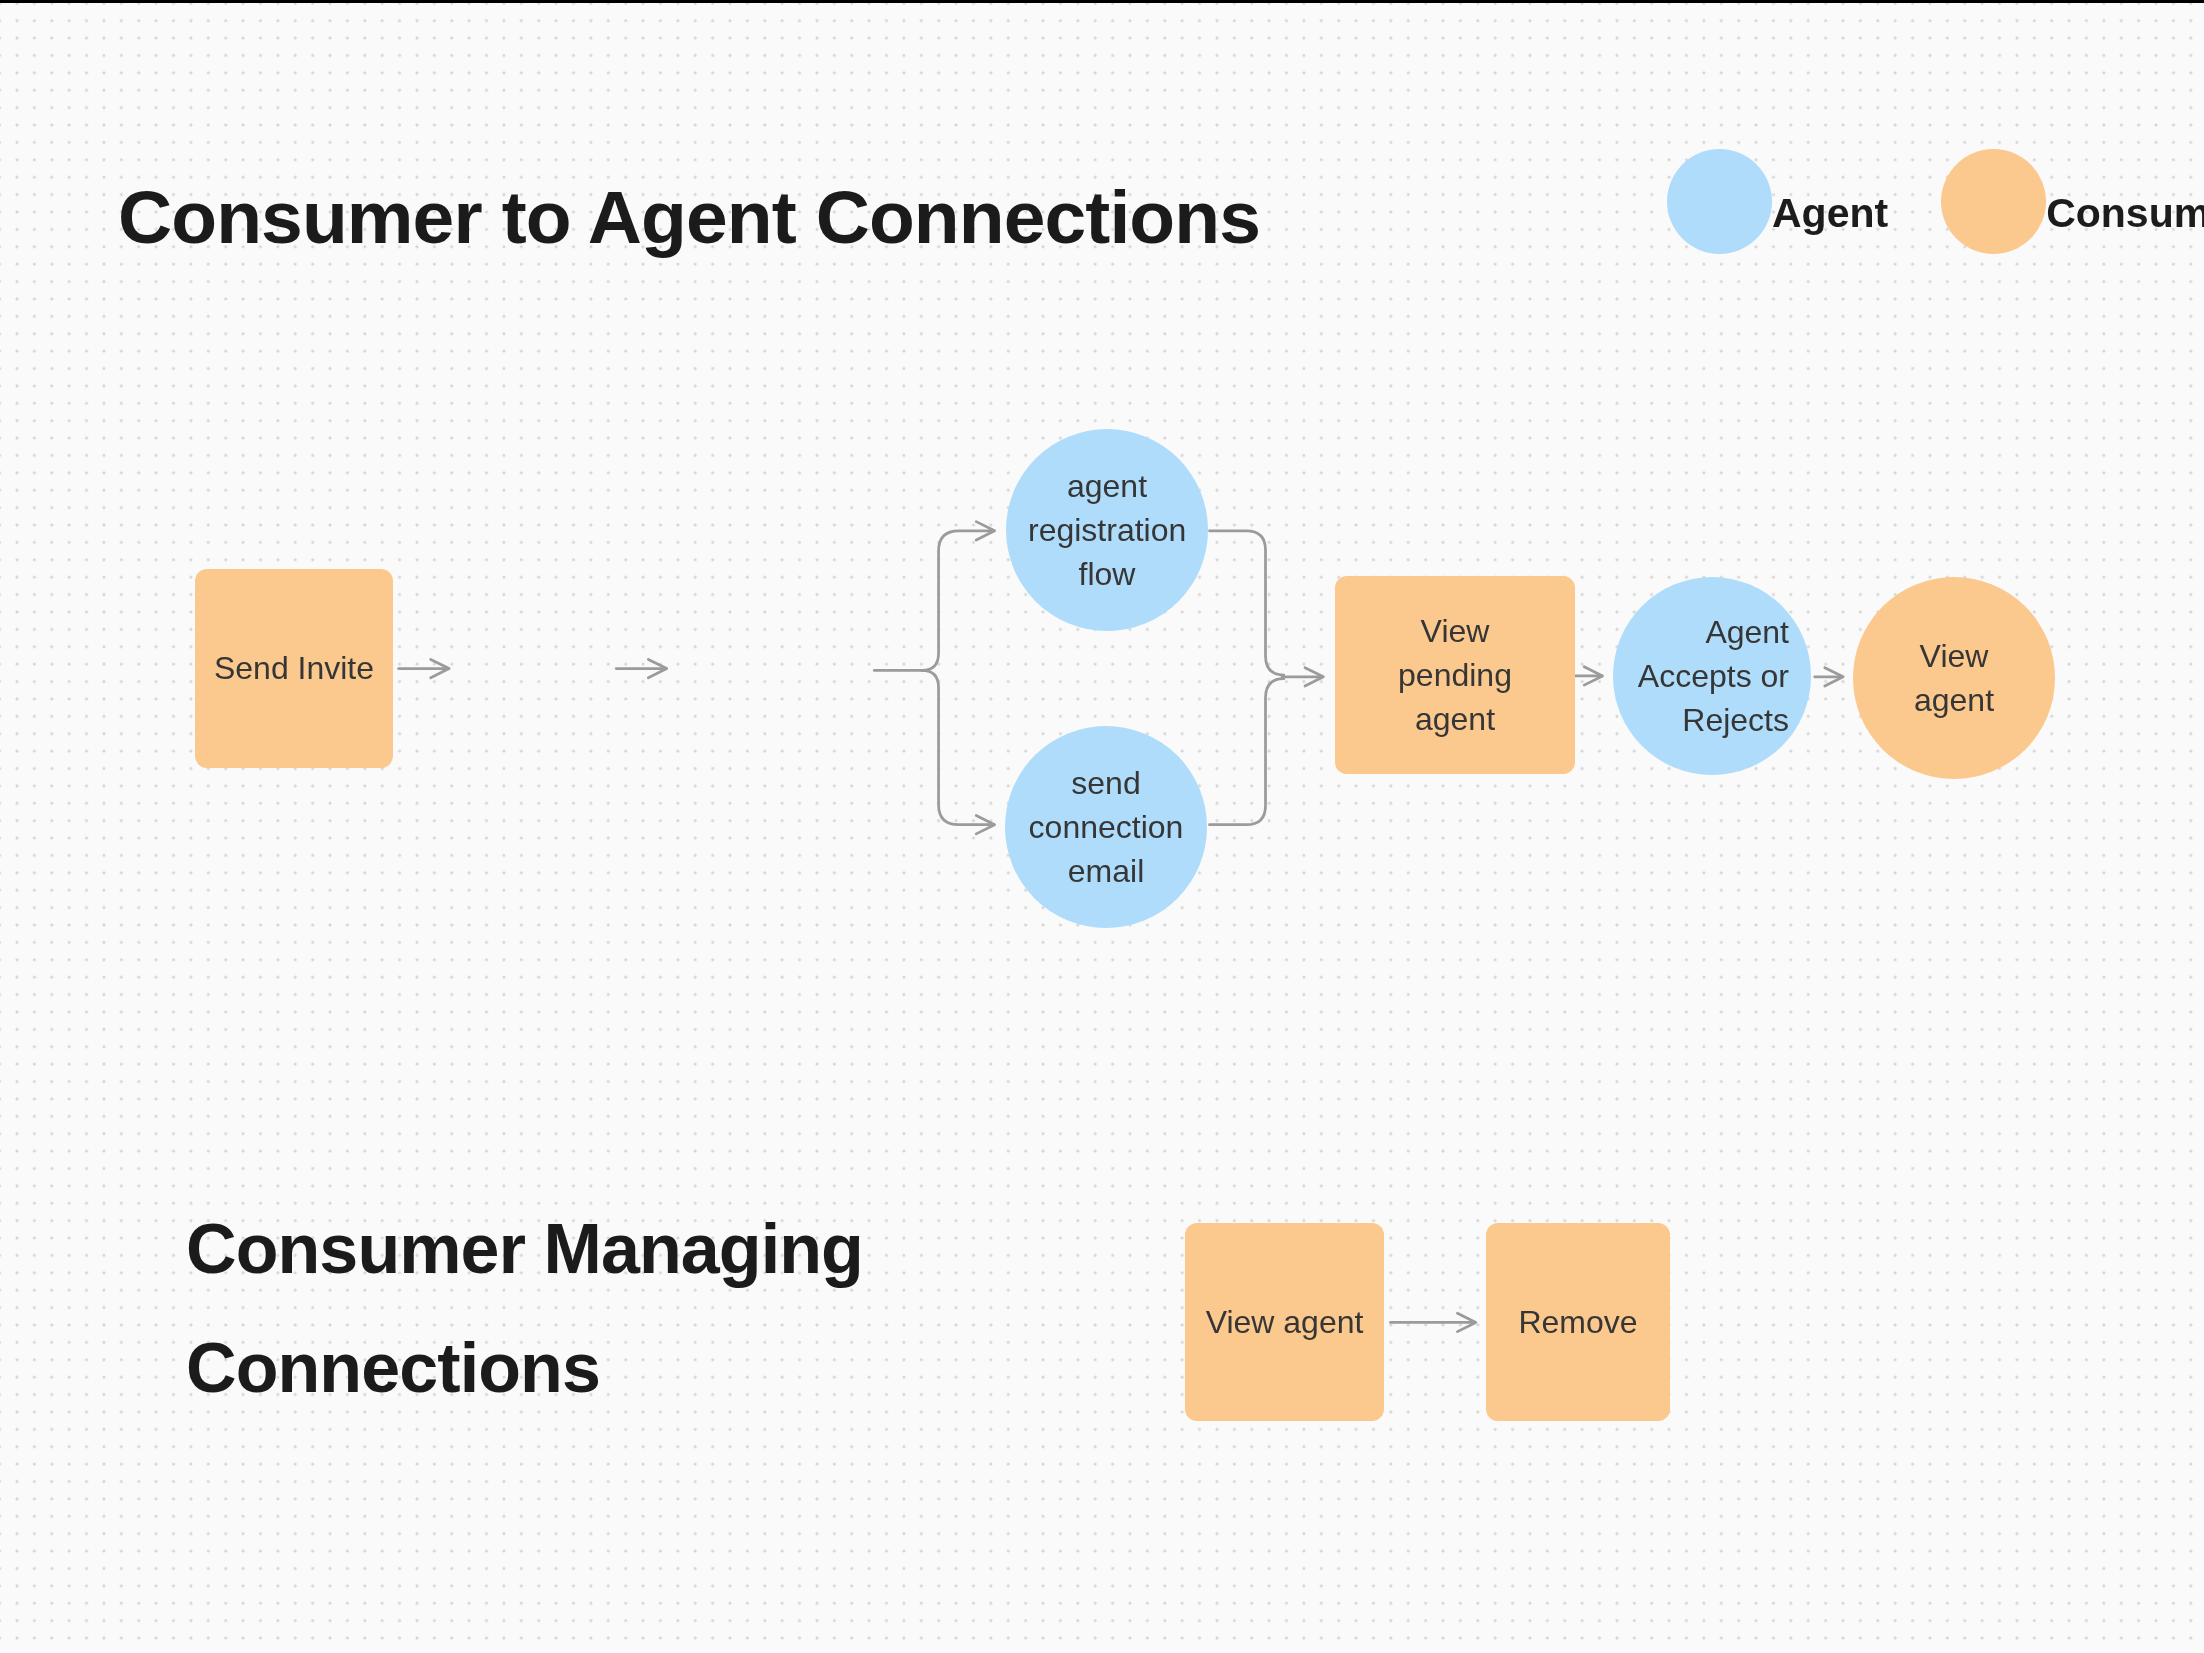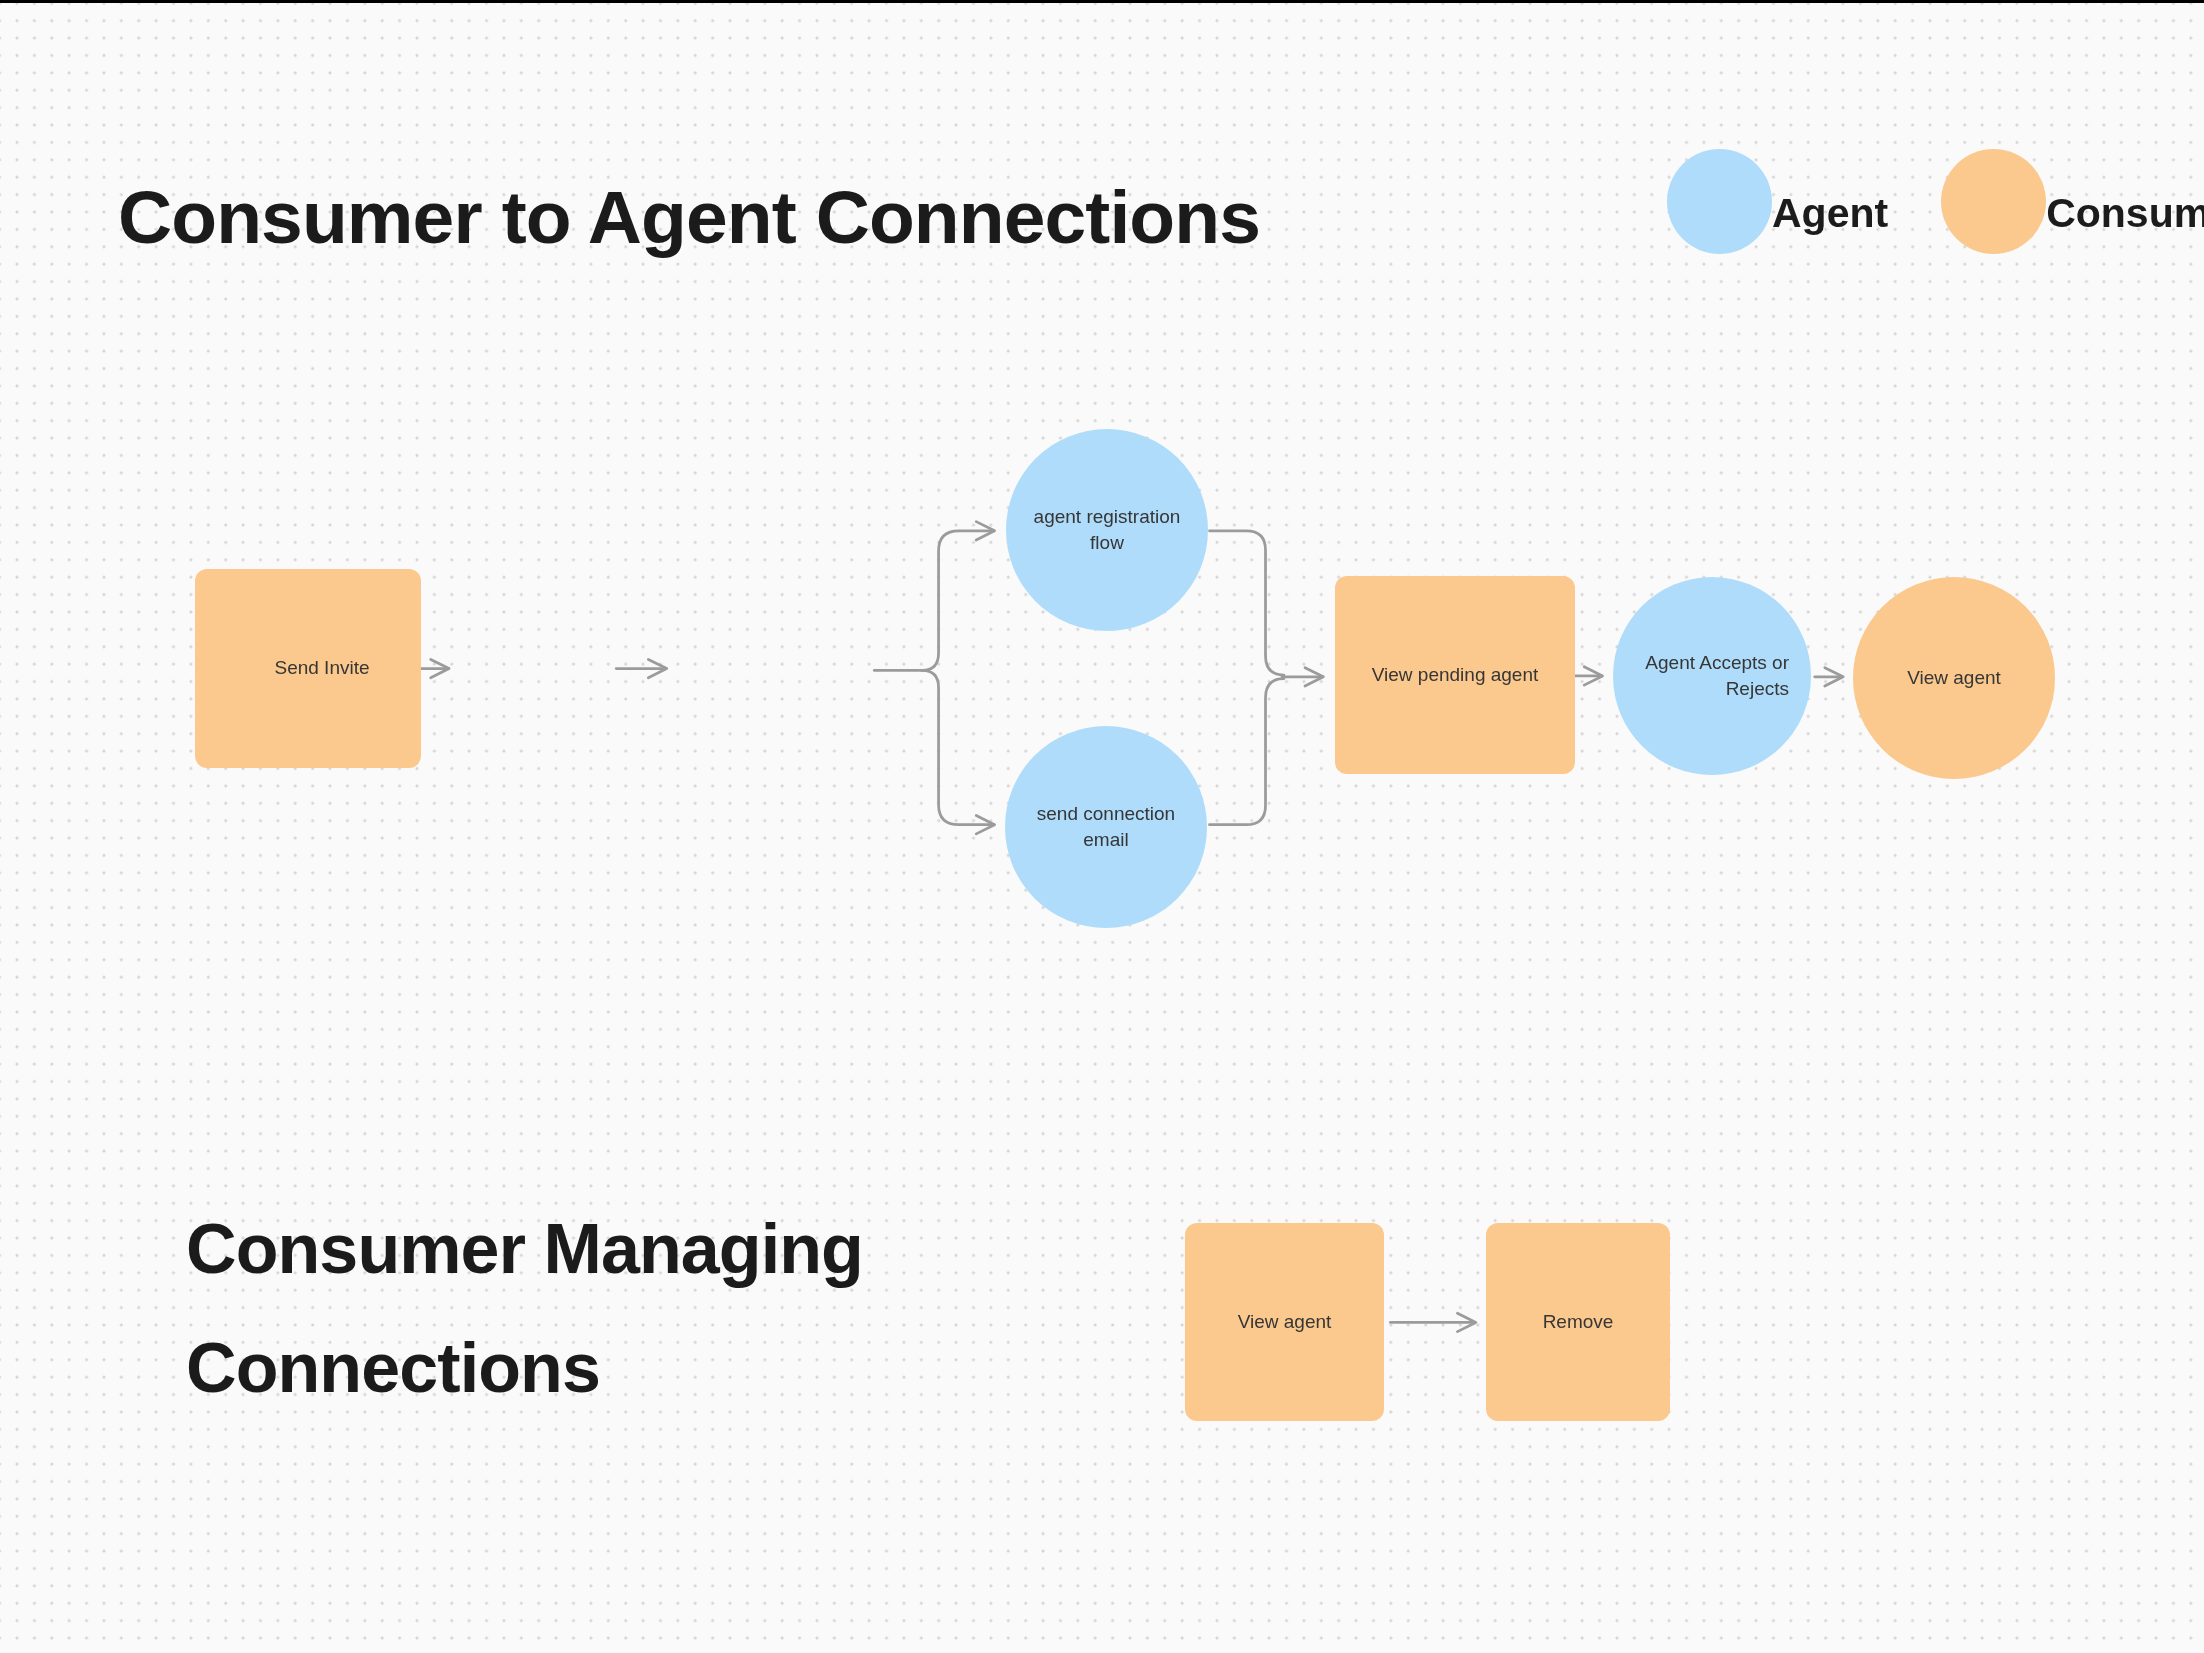--- a/index.html
+++ b/index.html
@@ -41,21 +41,21 @@
     width:105px; height:105px; border-radius:50%;
   }
   .legend-label{
     margin-top:24px; font-size:41px; font-weight:600; color:#1c1c1c; line-height:1;
   }
   
   .node{
     position:absolute;
     display:flex; align-items:center; justify-content:center;
     text-align:center;
-    font-size:19px; font-weight:500; color:var(--nodetext,#363636);
+    font-size:32px; font-weight:500; color:var(--nodetext,#363636);
     line-height:1.38;
   }
   .node.square{ border-radius:12px; }
   .node.circle{ border-radius:50%; }
   .node .lbl{ display:block; }
   #n-send-invite      { left:195px;  top:569px;  width:198px; height:199px; }
   #n-send-invite .lbl { width:170px; }
   #n-email            { left:456px;  top:594px;  width:154px; height:154px; }
   #n-is-registered    { left:674px;  top:573px;  width:198px; height:198px; }
   #n-is-registered .lbl{ width:158px; }
@@ -122,21 +122,21 @@
     <div class="legend-item">
       <div class="legend-swatch" style="background: rgb(174, 220, 250);"></div>
       <div class="legend-label">Agent</div>
     </div>
     <div class="legend-item">
       <div class="legend-swatch" style="background: rgb(251, 200, 141);"></div>
       <div class="legend-label">Consumer</div>
     </div>
   </div>
 
-  <div class="node square" id="n-send-invite" style="background: rgb(251, 200, 141); padding-left: 28px;">
+  <div class="node square" id="n-send-invite" style="background: rgb(251, 200, 141);">
     <span class="lbl">Send Invite</span>
   </div>
   <div class="node circle" id="n-reg-flow" style="background: rgb(174, 220, 250);">
     <span class="lbl">agent registration flow</span>
   </div>
   <div class="node circle" id="n-send-email" style="background: rgb(174, 220, 250);">
     <span class="lbl">send connection email</span>
   </div>
   <div class="node square" id="n-view-pending" style="background: rgb(251, 200, 141);">
     <span class="lbl">View pending agent</span>

